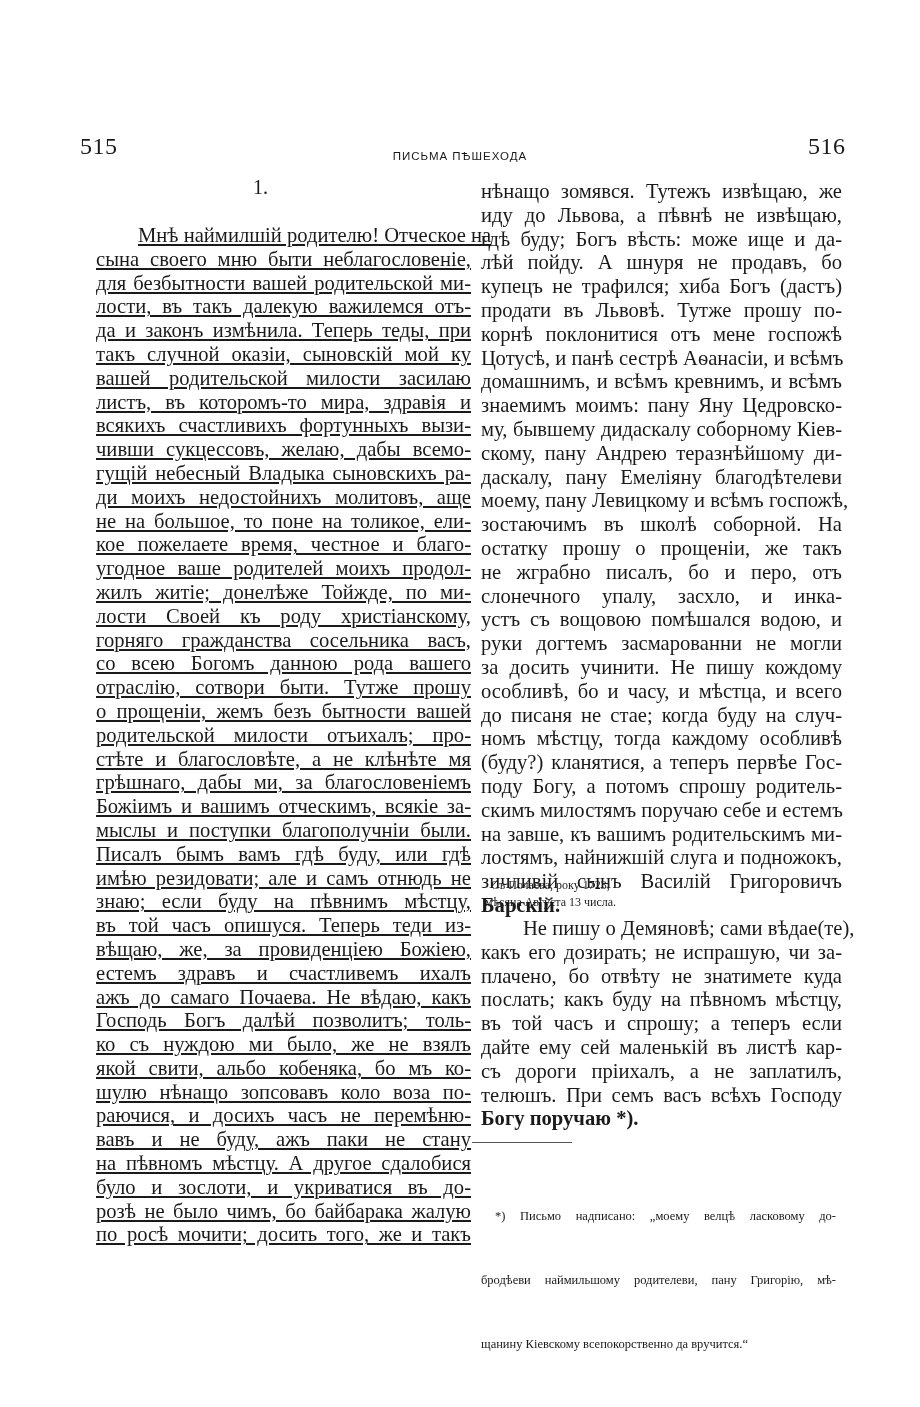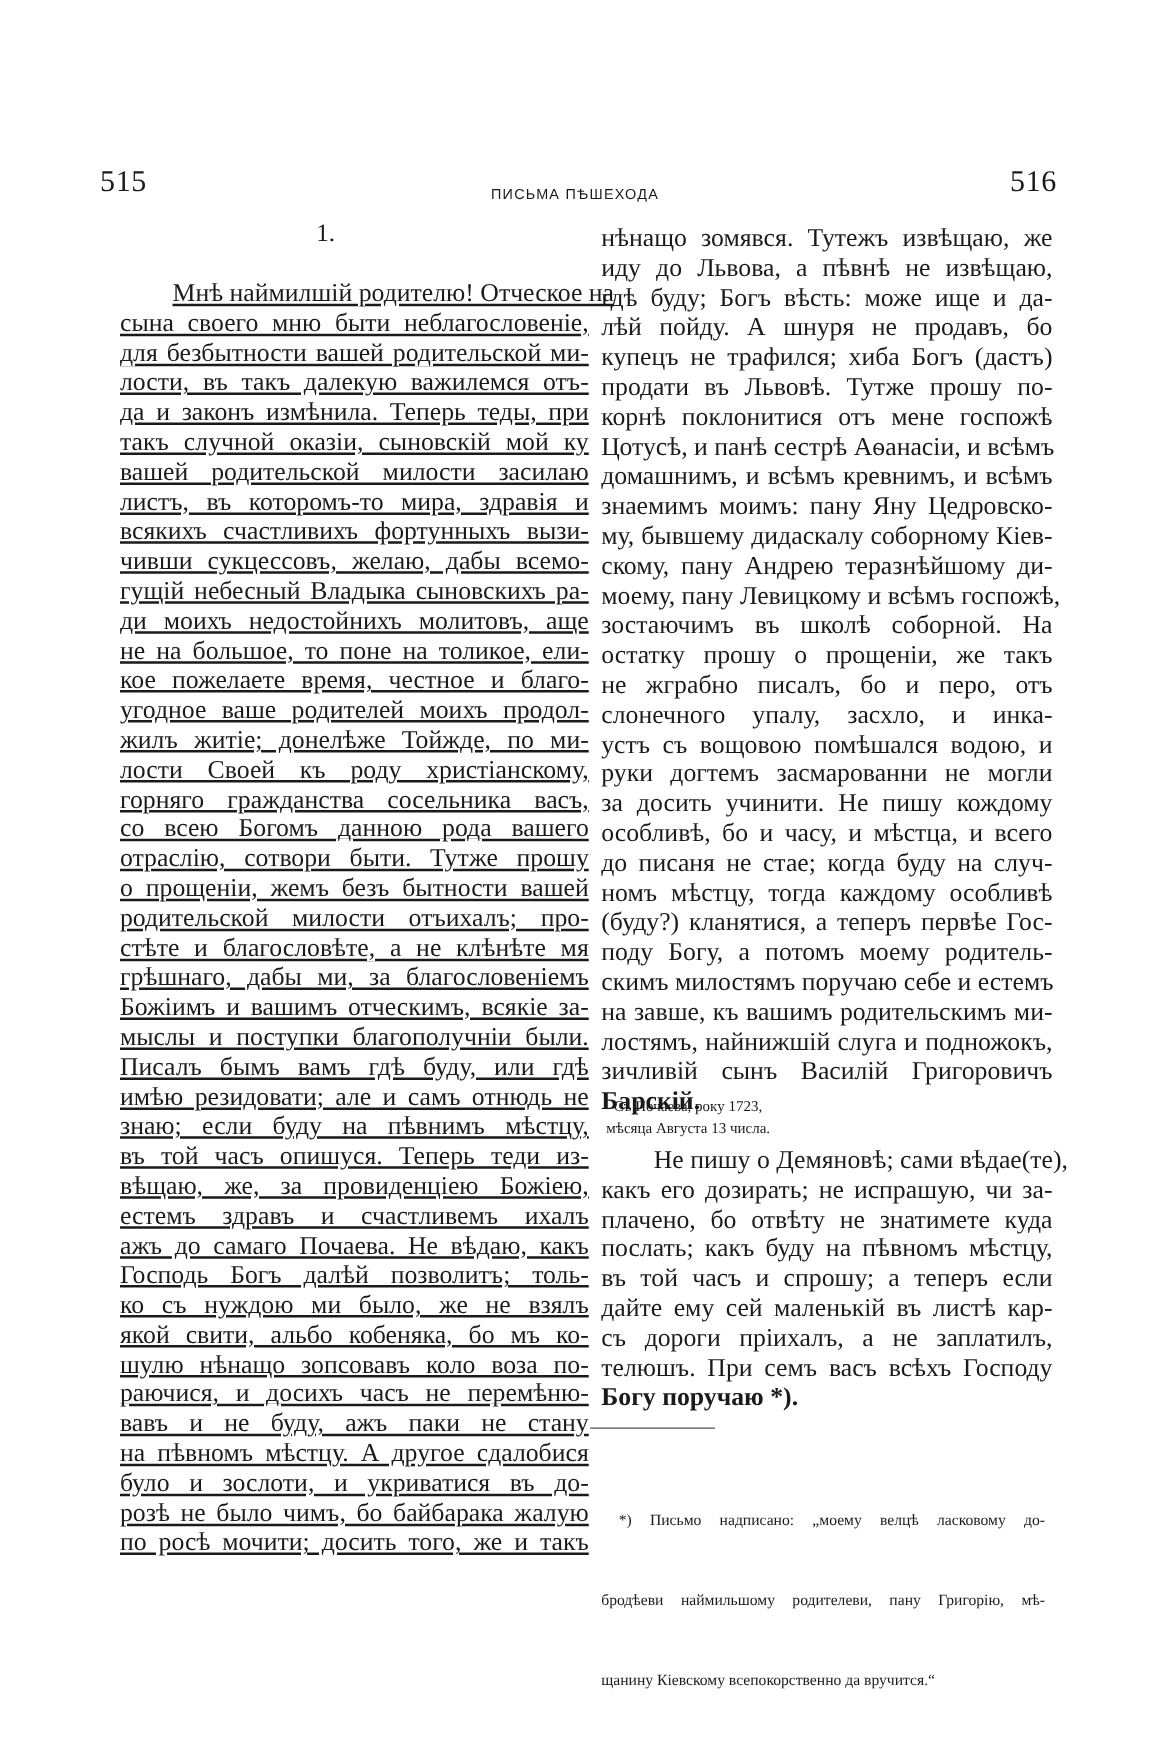--- a/index.html
+++ b/index.html
@@ -88,33 +88,34 @@
     <span class="line">гдѣ буду; Богъ вѣсть: може ище и да-</span>
     <span class="line">лѣй пойду. А шнуря не продавъ, бо</span>
     <span class="line">купецъ не трафился; хиба Богъ (дастъ)</span>
     <span class="line">продати въ Львовѣ. Тутже прошу по-</span>
     <span class="line">корнѣ поклонитися отъ мене госпожѣ</span>
     <span class="line">Цотусѣ, и панѣ сестрѣ Аѳанасіи, и всѣмъ</span>
     <span class="line">домашнимъ, и всѣмъ кревнимъ, и всѣмъ</span>
     <span class="line">знаемимъ моимъ: пану Яну Цедровско-</span>
     <span class="line">му, бывшему дидаскалу соборному Кіев-</span>
     <span class="line">скому, пану Андрею теразнѣйшому ди-</span>
+    <span class="line">даскалу, пану Емеліяну благодѣтелеви</span>
     <span class="line">моему, пану Левицкому и всѣмъ госпожѣ,</span>
     <span class="line">зостаючимъ въ школѣ соборной. На</span>
     <span class="line">остатку прошу о прощеніи, же такъ</span>
     <span class="line">не жграбно писалъ, бо и перо, отъ</span>
     <span class="line">слонечного упалу, засхло, и инка-</span>
     <span class="line">устъ съ вощовою помѣшался водою, и</span>
     <span class="line">руки догтемъ засмарованни не могли</span>
     <span class="line">за досить учинити. Не пишу кождому</span>
     <span class="line">особливѣ, бо и часу, и мѣстца, и всего</span>
     <span class="line">до писаня не стае; когда буду на случ-</span>
     <span class="line">номъ мѣстцу, тогда каждому особливѣ</span>
     <span class="line">(буду?) кланятися, а теперъ первѣе Гос-</span>
-    <span class="line">поду Богу, а потомъ моему родитель-</span>
+    <span class="line">поду Богу, а потомъ спрошу родитель-</span>
     <span class="line">скимъ милостямъ поручаю себе и естемъ</span>
     <span class="line">на завше, къ вашимъ родительскимъ ми-</span>
     <span class="line">лостямъ, найнижшій слуга и подножокъ,</span>
     <span class="line">зичливій сынъ Василій Григоровичъ</span>
     <span class="line last">Барскій.</span>
   </div>
 
 <div class="sig">
   <span class="line first">Съ Почаева, року 1723,</span>
   <span class="line">мѣсяца Августа 13 числа.</span>

